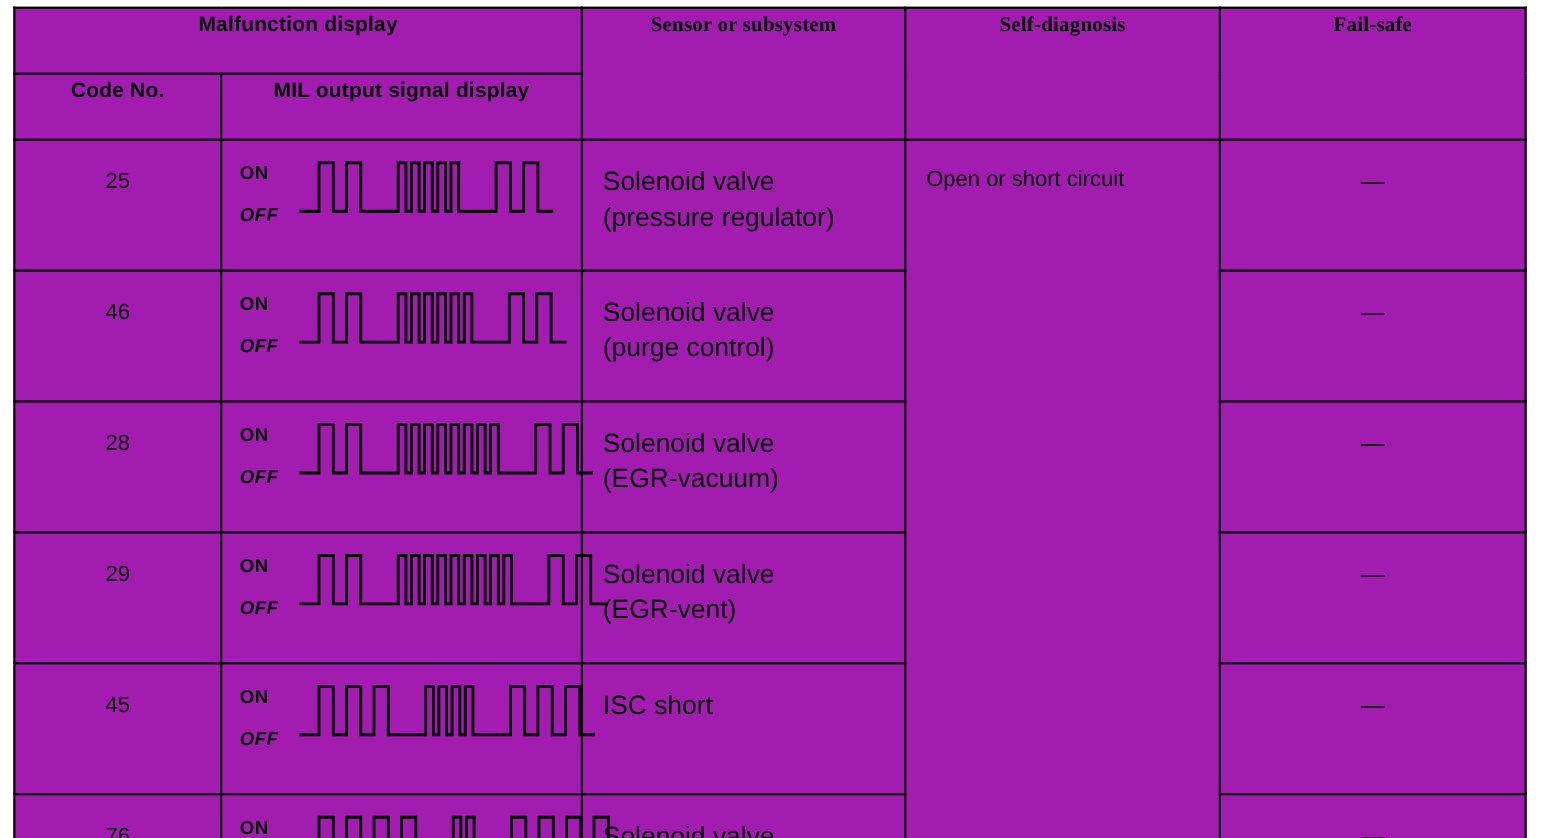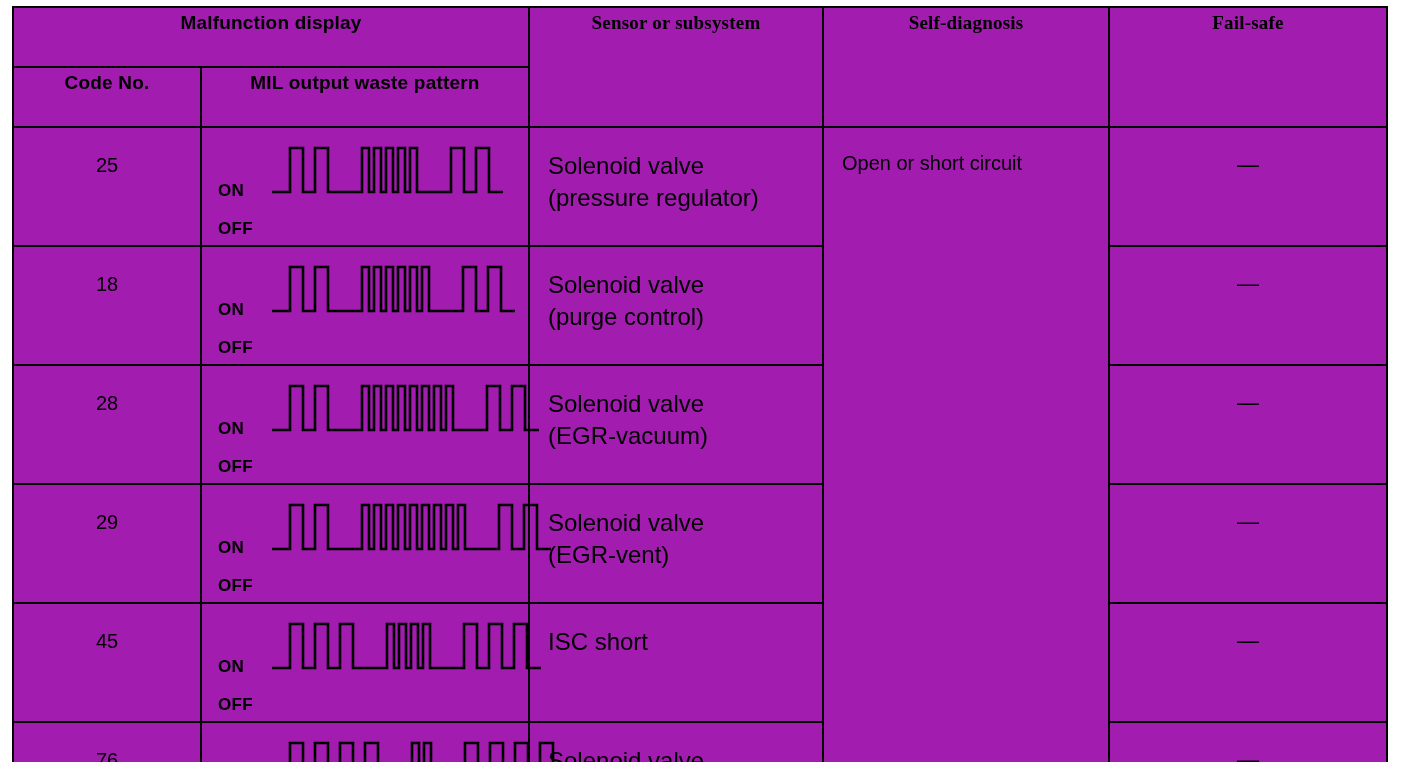--- a/index.html
+++ b/index.html
@@ -118,22 +118,22 @@
   }
   .wave-labels {
     position: absolute;
     left: 12px;
     top: 16px;
     width: 58px;
     font-size: 17px;
     font-weight: bold;
     letter-spacing: 0.3px;
   }
-  .wave-labels .on  { display: block; height: 38px; margin-top: 33px; }
-  .wave-labels .off { display: block; }
+  .wave-labels .on  { display: block; height: 38px; }
+  .wave-labels .off { display: block; font-style: italic; }
 
   .wave-svg {
     position: absolute;
     left: 66px;
     top: 12px;
   }
   .wave-svg svg { display: block; }
 </style>
 </head>
 <body>
@@ -162,21 +162,21 @@
         </th>
         <th class="hd hd-tall" rowspan="2">
           <span class="hd-inner">Fail-safe</span>
         </th>
       </tr>
       <tr>
         <th class="hd">
           <span class="hd-inner">Code No.</span>
         </th>
         <th class="hd">
-          <span class="hd-inner">MIL output waste pattern</span>
+          <span class="hd-inner">MIL output signal display</span>
         </th>
       </tr>
     </thead>
 
     <tbody id="tbody">
         <tr>
           <td class="code">
             <span class="num">25</span>
           </td>
           <td class="mil">
@@ -198,21 +198,21 @@
           </td>
           <td class="self" rowspan="6">
             <span class="txt">Open or short circuit</span>
           </td>
           <td class="fail">
             <span class="dash">—</span>
           </td>
         </tr>
         <tr>
           <td class="code">
-            <span class="num">18</span>
+            <span class="num">46</span>
           </td>
           <td class="mil">
             <div class="wave-wrap">
               <div class="wave-labels">
                 <span class="on">ON</span>
                 <span class="off">OFF</span>
               </div>
               <div class="wave-svg">
                 <svg width="245" height="54" viewBox="0 0 245 54">
                   <path d="M0 48 L18 48 L18 4 L31 4 L31 48 L43 48 L43 4 L56 4 L56 48 L90 48 L90 4 L97 4 L97 48 L102 48 L102 4 L109 4 L109 48 L114 48 L114 4 L121 4 L121 48 L126 48 L126 4 L133 4 L133 48 L138 48 L138 4 L145 4 L145 48 L150 48 L150 4 L157 4 L157 48 L191 48 L191 4 L204 4 L204 48 L216 48 L216 4 L229 4 L229 48 L243 48" fill="none" stroke="#000000" stroke-width="2.6" stroke-linejoin="miter" stroke-linecap="butt"></path>

